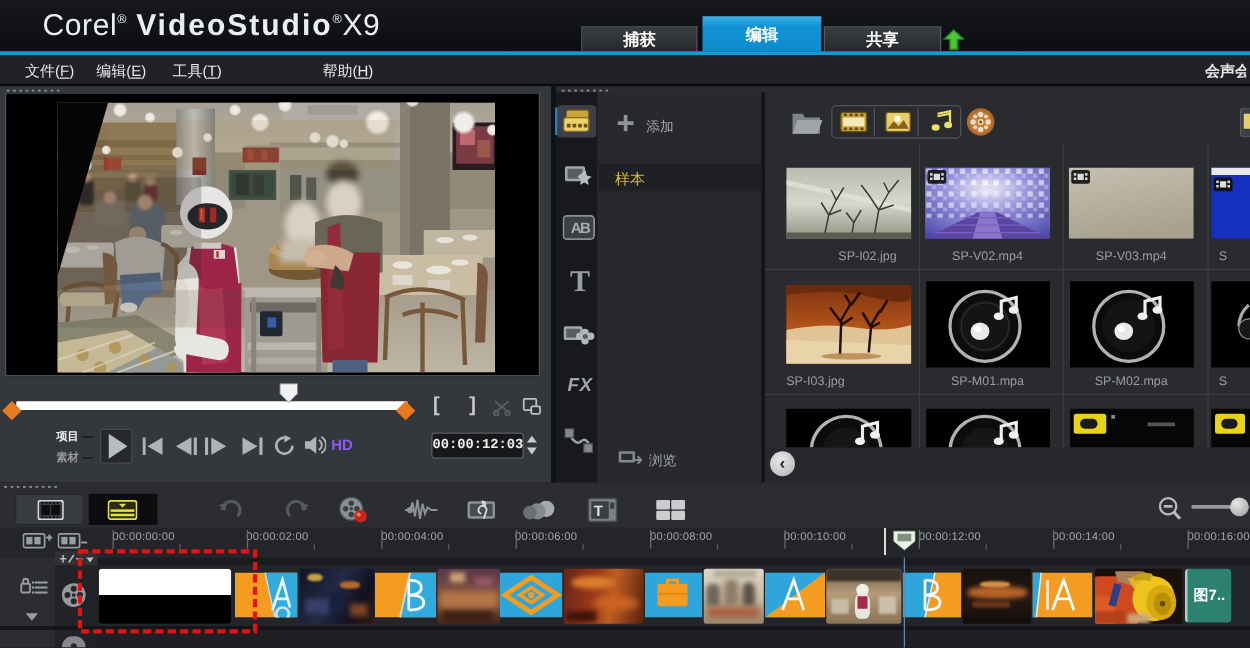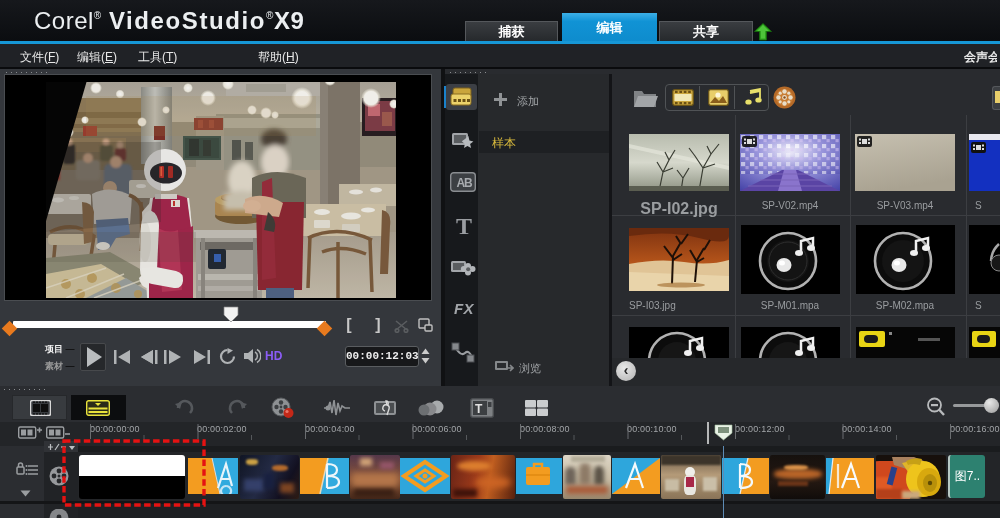--- a/index.html
+++ b/index.html
@@ -3,21 +3,21 @@
 <meta charset="utf-8">
 <style>
 html,body{margin:0;padding:0;width:1000px;height:518px;overflow:hidden;background:#121316;font-family:"Liberation Sans",sans-serif;}
 .abs{position:absolute;}
 .dots{background-image:radial-gradient(circle,#8a8d90 0.8px,transparent 1px);background-size:5px 3px;}
 </style>
 </head>
 <body>
 
 <div class="abs" style="left:0;top:0;width:1000px;height:41px;background:linear-gradient(#16181c,#0b0d10);"></div>
-<div class="abs" style="left:34px;top:7px;color:#eceff1;font-size:24px;letter-spacing:0.5px;">Corel<span style="font-size:10px;vertical-align:10px;">®</span> <span style="font-weight:bold;letter-spacing:1.6px;">VideoStudio</span><span style="font-size:10px;vertical-align:10px;">®</span><span style="font-weight:bold;">X9</span></div>
+<div class="abs" style="left:34px;top:7px;color:#eceff1;font-size:24px;letter-spacing:0.5px;">Corel<span style="font-size:10px;vertical-align:10px;">®</span> <span style="font-weight:bold;letter-spacing:1.6px;">VideoStudio</span><span style="font-size:10px;vertical-align:10px;">®</span><span style="font-weight:normal;">X9</span></div>
 
 <div class="abs" style="left:465px;top:21px;width:93px;height:20px;background:linear-gradient(#3a3d41,#26292c);border:1px solid #55585c;border-bottom:none;box-sizing:border-box;color:#fff;font-size:13px;font-weight:bold;text-align:center;line-height:20px;">捕获</div>
 <div class="abs" style="left:562px;top:13px;width:95px;height:28px;background:linear-gradient(#3cafe6,#1193d5 30%,#0e8ccd);color:#fff;font-size:13px;font-weight:bold;text-align:center;line-height:29px;">编辑</div>
 <div class="abs" style="left:659px;top:21px;width:94px;height:20px;background:linear-gradient(#3a3d41,#26292c);border:1px solid #55585c;border-bottom:none;box-sizing:border-box;color:#fff;font-size:13px;font-weight:bold;text-align:center;line-height:20px;">共享</div>
 <svg class="abs" style="left:753px;top:23px;" width="20" height="18" viewBox="0 0 20 18">
     <path d="M10 0.5 L18.5 8.5 L13.5 8.5 L13.5 17 L6.5 17 L6.5 8.5 L1.5 8.5 Z" fill="#2fa31f" stroke="#156c0c" stroke-width="0.8"></path>
     <path d="M10 2 L16 8 L12 8 L12 15.5 L8 15.5 L8 8 L4 8 Z" fill="#4ec43a"></path>
   </svg>
 
 <div class="abs" style="left:0;top:41px;width:1000px;height:3px;background:#1697d6;"></div>
@@ -524,21 +524,21 @@
 <rect width="31" height="6" fill="#e8e8f0"></rect>
 <rect x="2" y="8" width="15" height="11" rx="2" fill="#111"></rect>
 <g fill="#ddd">
           <rect x="4" y="10.5" width="2" height="2"></rect>
           <rect x="4" y="14" width="2" height="2"></rect>
           <rect x="13" y="10.5" width="2" height="2"></rect>
           <rect x="13" y="14" width="2" height="2"></rect>
           <rect x="7" y="11" width="5" height="5"></rect>
         </g>
 </svg></div>
-<div class="abs" style="left:629px;top:200px;width:100px;color:#9a9da0;font-size:16px;text-align:center;font-weight:bold;">SP-I02.jpg</div>
+<div class="abs" style="left:644px;top:200px;width:100px;color:#9a9da0;font-size:10px;text-align:center;">SP-I02.jpg</div>
 <div class="abs" style="left:740px;top:200px;width:100px;color:#9a9da0;font-size:10px;text-align:center;">SP-V02.mp4</div>
 <div class="abs" style="left:855px;top:200px;width:100px;color:#9a9da0;font-size:10px;text-align:center;">SP-V03.mp4</div>
 <div class="abs" style="left:975px;top:200px;width:30px;color:#9a9da0;font-size:10px;">S</div>
 
 <div class="abs" style="left:629px;top:228px;width:100px;height:63px;">
 <svg width="100" height="63" viewBox="0 0 100 63">
 <defs>
           <linearGradient id="dune" x1="0" y1="0" x2="0" y2="1">
             <stop offset="0" stop-color="#7e3210"></stop>
             <stop offset="0.55" stop-color="#b4541a"></stop>
@@ -893,21 +893,21 @@
 <path d="M10 8 L28 4 L33 9 L18 20 Z" fill="#e0b42a"></path>
 <ellipse cx="31" cy="24" rx="17" ry="18" fill="#eec41c"></ellipse>
 <ellipse cx="37" cy="27" rx="12" ry="14" fill="#d8a90e"></ellipse>
 <ellipse cx="38" cy="28" rx="7" ry="9" fill="#b8900a"></ellipse>
 <circle cx="38" cy="28" r="2.2" fill="#5e4a04"></circle>
 <path d="M14 6 q8 -4 16 -2 l-2 6 q-8 -2 -12 0 Z" fill="#c6a016"></path>
 </svg>
 <div class="abs" style="left:0px;top:34px;width:26px;height:10px;background:#b4401a;filter:blur(1px);"></div>
 <div class="abs" style="left:26px;top:36px;width:18px;height:8px;background:#caa87c;filter:blur(1.5px);"></div>
 </div>
-<div class="abs" style="left:948px;top:455px;width:37px;height:43px;border-radius:3px;background:#2d8170;border-left:2px solid #b8c8c4;box-sizing:border-box;color:#fff;font-size:12px;line-height:43px;text-align:center;">图7..</div>
+<div class="abs" style="left:948px;top:455px;width:37px;height:43px;border-radius:3px;background:#2d8170;border-left:2px solid #b8c8c4;box-sizing:border-box;color:#fff;font-size:12px;line-height:43px;text-align:center;font-weight:bold;">图7..</div>
 </div>
 <svg class="abs" style="left:0px;top:0px;width:1000px;height:518px;pointer-events:none;" width="1000" height="518">
     <rect x="64" y="441" width="140" height="64" fill="none" stroke="#e51212" stroke-width="3.4" stroke-dasharray="6.5 3.4"></rect>
   </svg>
 
 <div class="abs" style="left:723px;top:446px;width:1px;height:72px;background:#5d8bb5;"></div>
 <svg class="abs" style="left:714px;top:424px;" width="19" height="17" viewBox="0 0 19 17">
     <path d="M1 1 L18 1 L18 9 L9.5 16 L1 9 Z" fill="#e9f2e6" stroke="#9db89a" stroke-width="0.6"></path>
     <rect x="4" y="3" width="11" height="6" fill="#7d917c"></rect>
   </svg>

